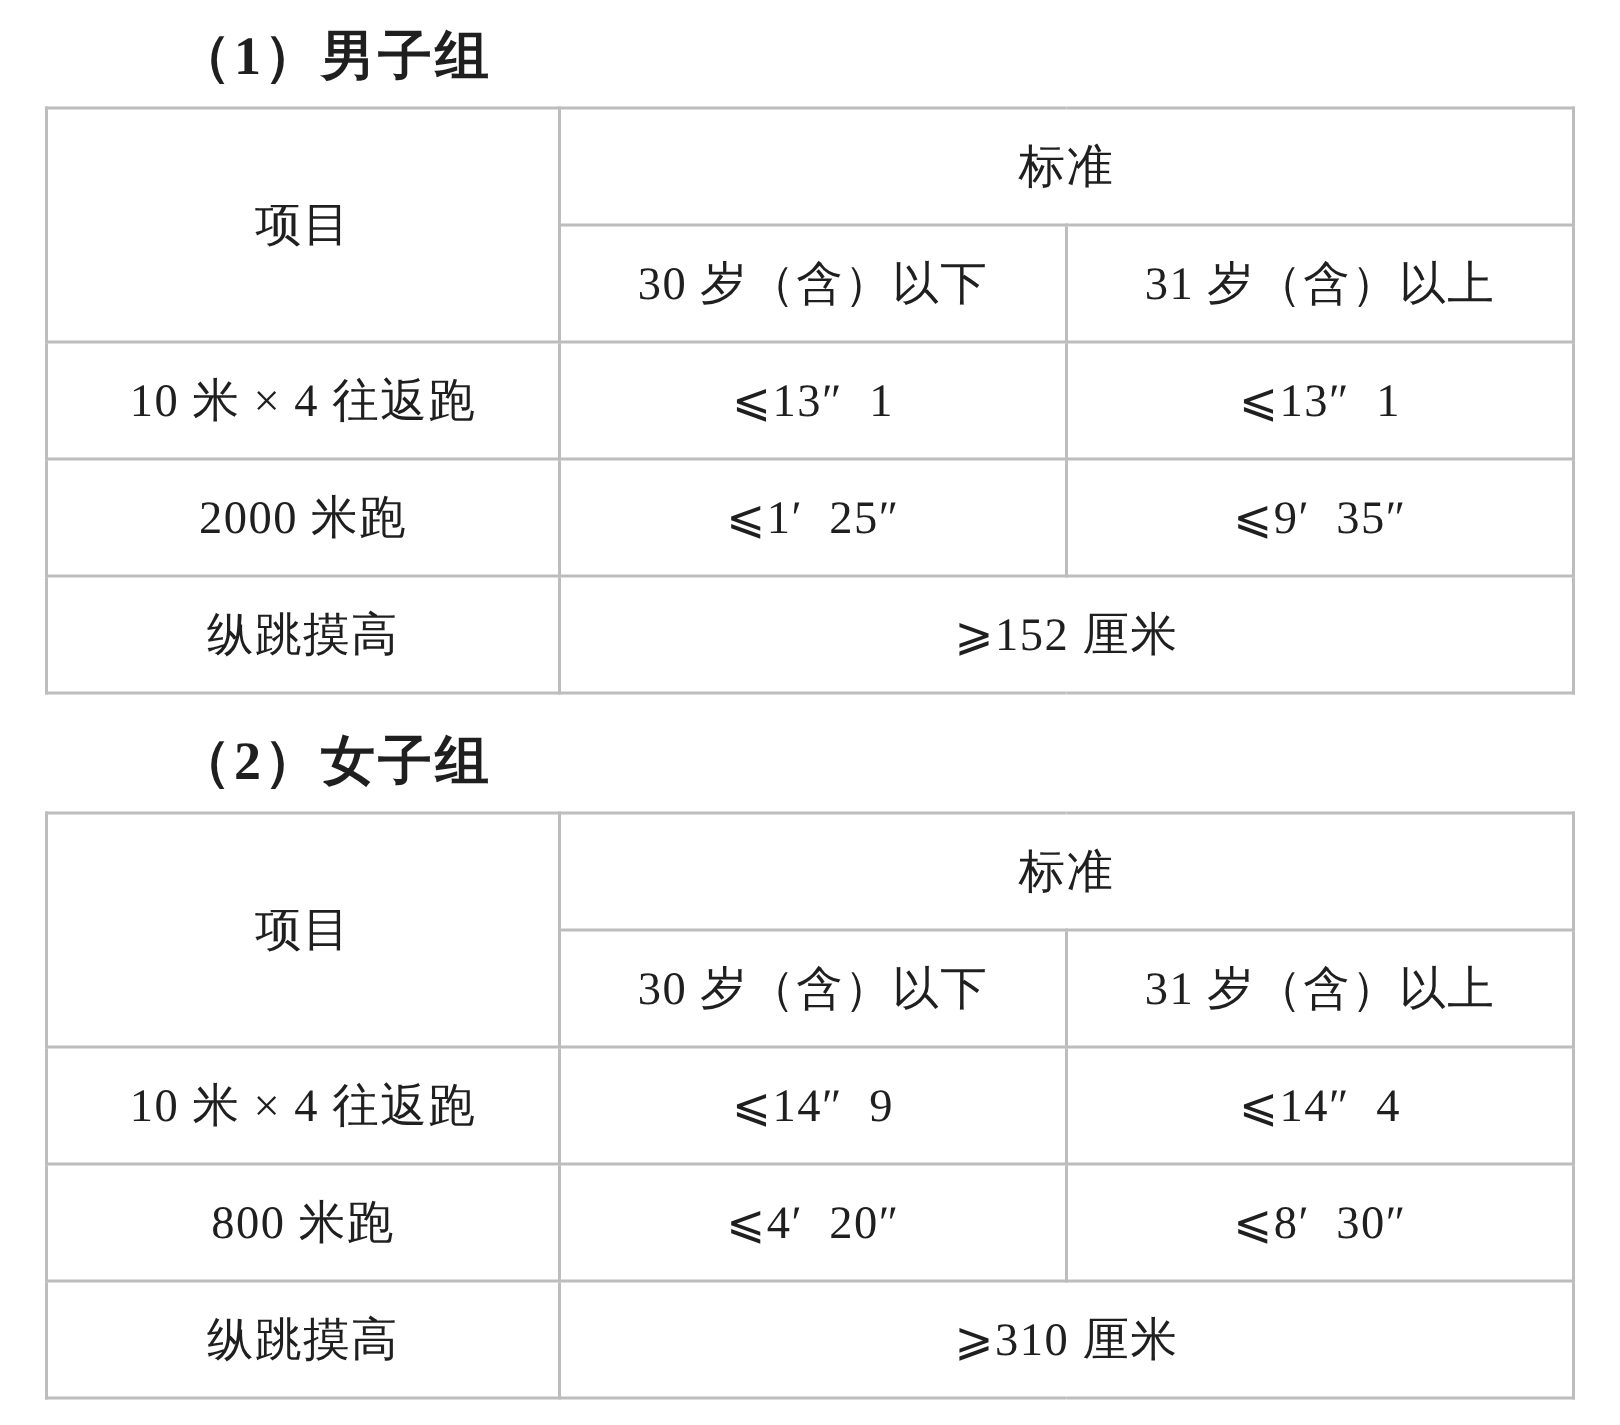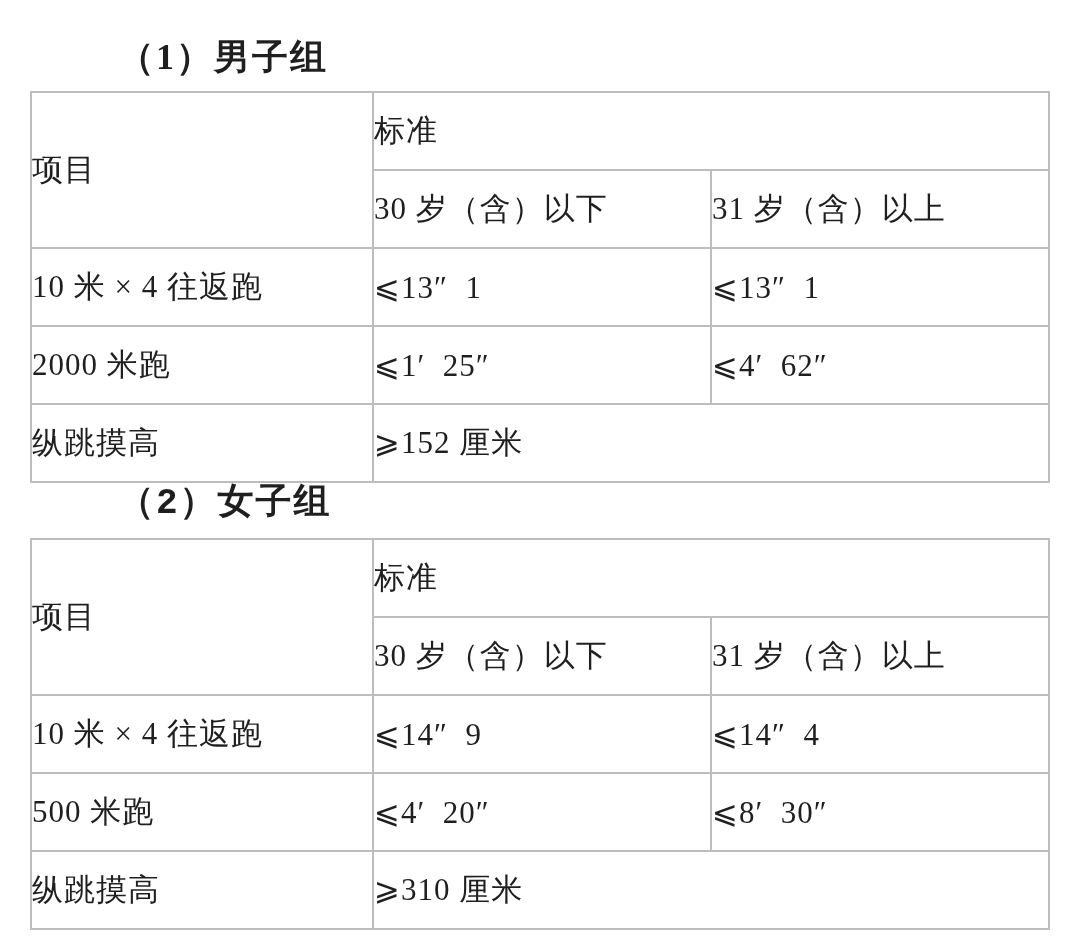--- a/index.html
+++ b/index.html
@@ -8,43 +8,43 @@
     background: #ffffff;
     width: 1080px;
     height: 950px;
     overflow: hidden;
     font-family: "Liberation Serif", "DejaVu Serif", "DejaVu Sans", serif;
     color: #1f1f1f;
   }
   .page {
     box-sizing: border-box;
     width: 1080px;
-    padding: 36px 32px 0 30px;
+    padding: 16px 32px 0 30px;
   }
   .sec-title {
     font-size: 36px;
     font-weight: bold;
     line-height: 42px;
     margin: 0 0 13px 88px;
     letter-spacing: 2px;
   }
   .sec-title.second {
-    font-family: Liberation Mono, monospace;
+    margin-top: 23px;
   }
   table.std-table {
     border-collapse: collapse;
     table-layout: fixed;
     width: 1018px;
   }
   col.c1 { width: 342px; }
   col.c2 { width: 338px; }
   col.c3 { width: 338px; }
   table.std-table td {
     border: 2px solid #bdbdbd;
-    text-align: left;
+    text-align: center;
     vertical-align: middle;
     height: 76px;
     padding: 0;
     font-size: 31px;
     letter-spacing: 1px;
     white-space: pre-wrap;
   }
   td.hdr {
     letter-spacing: 3px;
   }
@@ -72,21 +72,21 @@
           <td class="hdr">31 岁（含）以上</td>
         </tr>
         <tr>
           <td>10 米 × 4 往返跑</td>
           <td>⩽13″  1</td>
           <td>⩽13″  1</td>
         </tr>
         <tr>
           <td>2000 米跑</td>
           <td>⩽1′  25″</td>
-          <td>⩽4′  62″</td>
+          <td>⩽9′  35″</td>
         </tr>
         <tr>
           <td>纵跳摸高</td>
           <td colspan="2">⩾152 厘米</td>
         </tr>
       </tbody>
     </table>
   </section>
 
   <section>
@@ -105,21 +105,21 @@
         <tr>
           <td class="hdr">30 岁（含）以下</td>
           <td class="hdr">31 岁（含）以上</td>
         </tr>
         <tr>
           <td>10 米 × 4 往返跑</td>
           <td>⩽14″  9</td>
           <td>⩽14″  4</td>
         </tr>
         <tr>
-          <td>500 米跑</td>
+          <td>800 米跑</td>
           <td>⩽4′  20″</td>
           <td>⩽8′  30″</td>
         </tr>
         <tr>
           <td>纵跳摸高</td>
           <td colspan="2">⩾310 厘米</td>
         </tr>
       </tbody>
     </table>
   </section>

